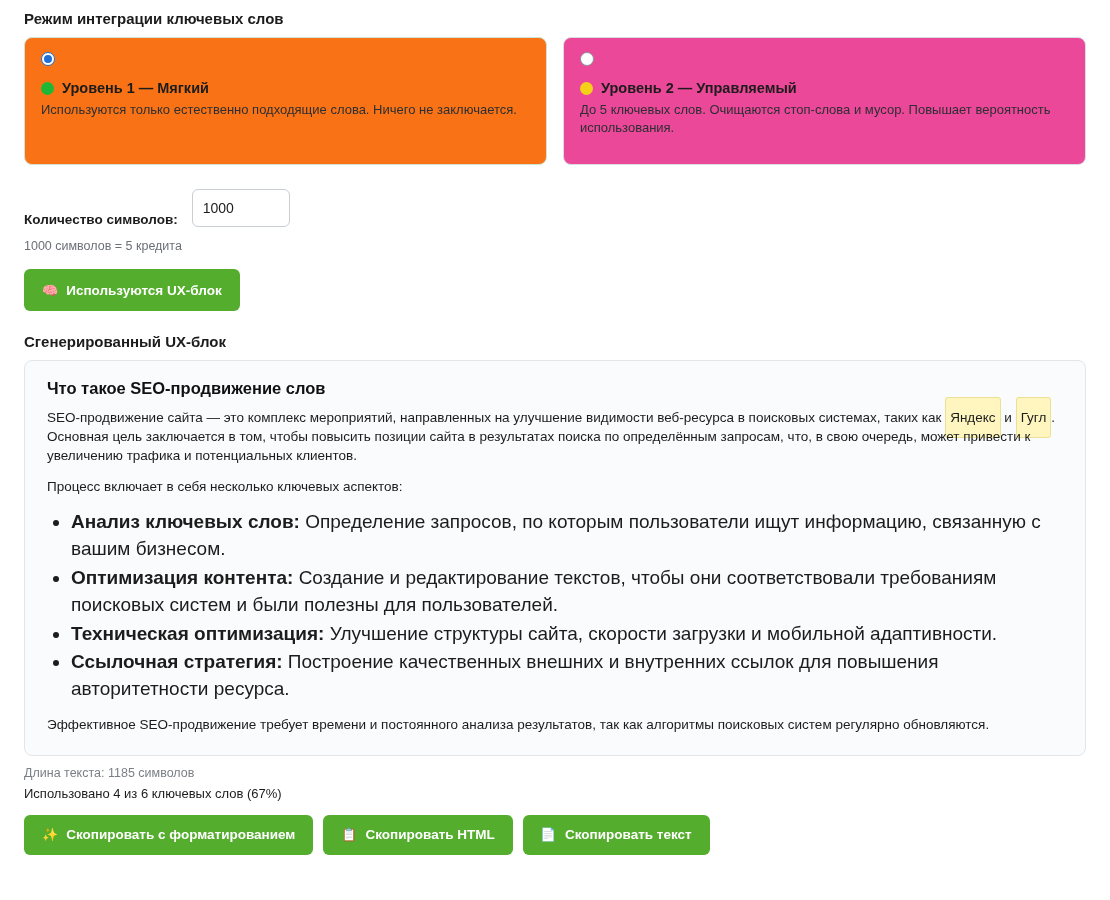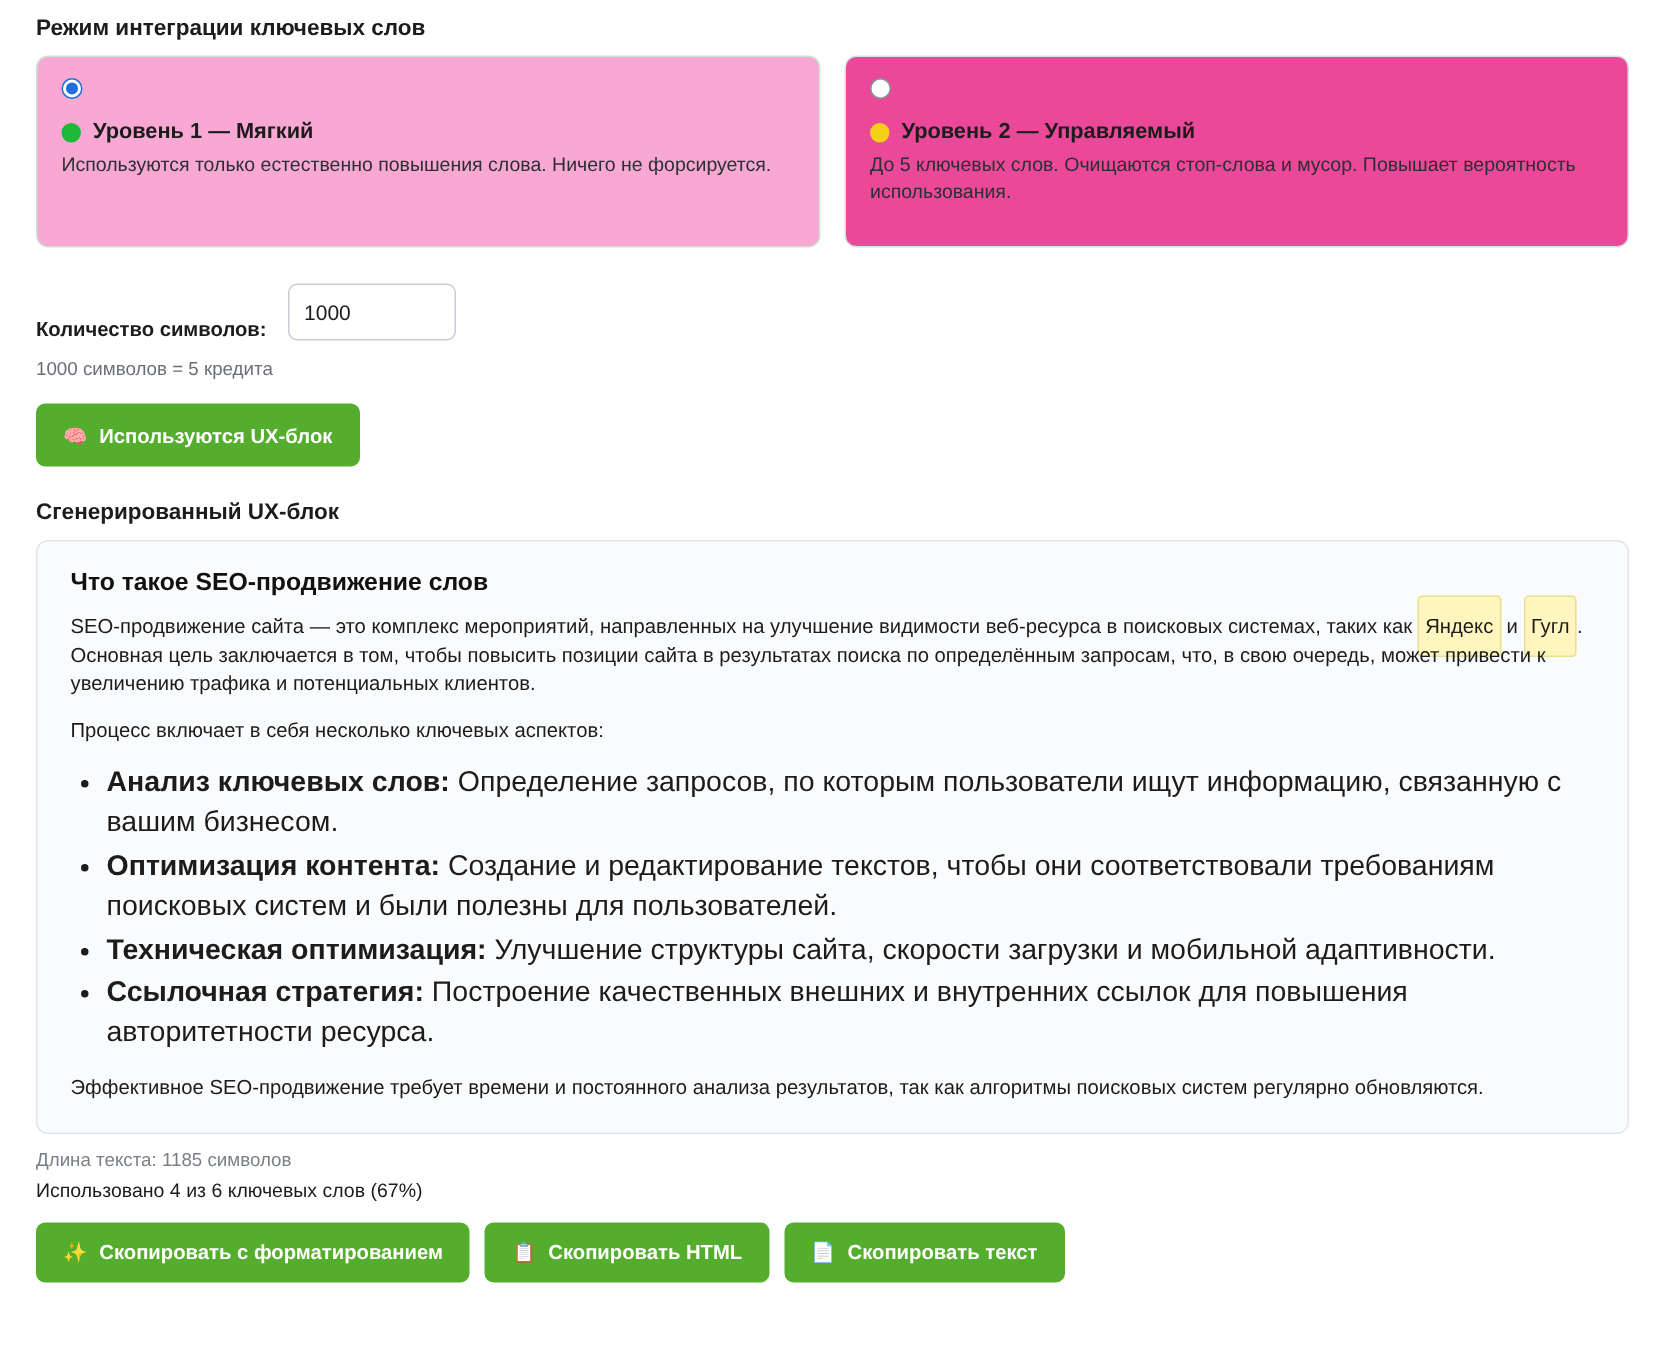--- a/index.html
+++ b/index.html
@@ -33,21 +33,21 @@
   }
   .mode-card {
     flex: 1;
     border: 1px solid #d9dee3;
     border-radius: 8px;
     padding: 14px 16px 16px 16px;
     background: #ec4899;
     min-height: 128px;
   }
   .mode-card.selected {
-    background: #f9a8d4;
+    background: #f97316;
     border-color: #cfe3d3;
   }
   .radio {
     width: 14px;
     height: 14px;
     border-radius: 50%;
     border: 1px solid #8a9199;
     background: #fff;
     display: block;
     margin-bottom: 14px;
@@ -91,21 +91,21 @@
     display: flex;
     align-items: flex-end;
     gap: 14px;
     margin-bottom: 12px;
   }
   .count-label {
     font-size: 13.5px;
     font-weight: bold;
   }
   .count-input {
-    width: 112px;
+    width: 98px;
     height: 38px;
     border: 1px solid #c8ced4;
     border-radius: 6px;
     padding: 0 10px;
     font-size: 14px;
     font-family: "Liberation Sans", sans-serif;
     color: #1c1c1c;
     background: #fff;
   }
   .credits {
@@ -200,21 +200,21 @@
   <div class="section-title">Режим интеграции ключевых слов</div>
 
   <div class="modes">
 
     <div class="mode-card selected">
       <span class="radio"></span>
       <div class="mode-head">
         <span class="dot" style="background:#1eb836"></span>
         <span>Уровень 1 — Мягкий</span>
       </div>
-      <div class="mode-desc">Используются только естественно повышения слова. Ничего не форсируется.</div>
+      <div class="mode-desc">Используются только естественно подходящие слова. Ничего не заключается.</div>
     </div>
 
     <div class="mode-card">
       <span class="radio"></span>
       <div class="mode-head">
         <span class="dot" style="background:#f5d018"></span>
         <span>Уровень 2 — Управляемый</span>
       </div>
       <div class="mode-desc">До 5 ключевых слов. Очищаются стоп-слова и мусор. Повышает вероятность использования.</div>
     </div>

